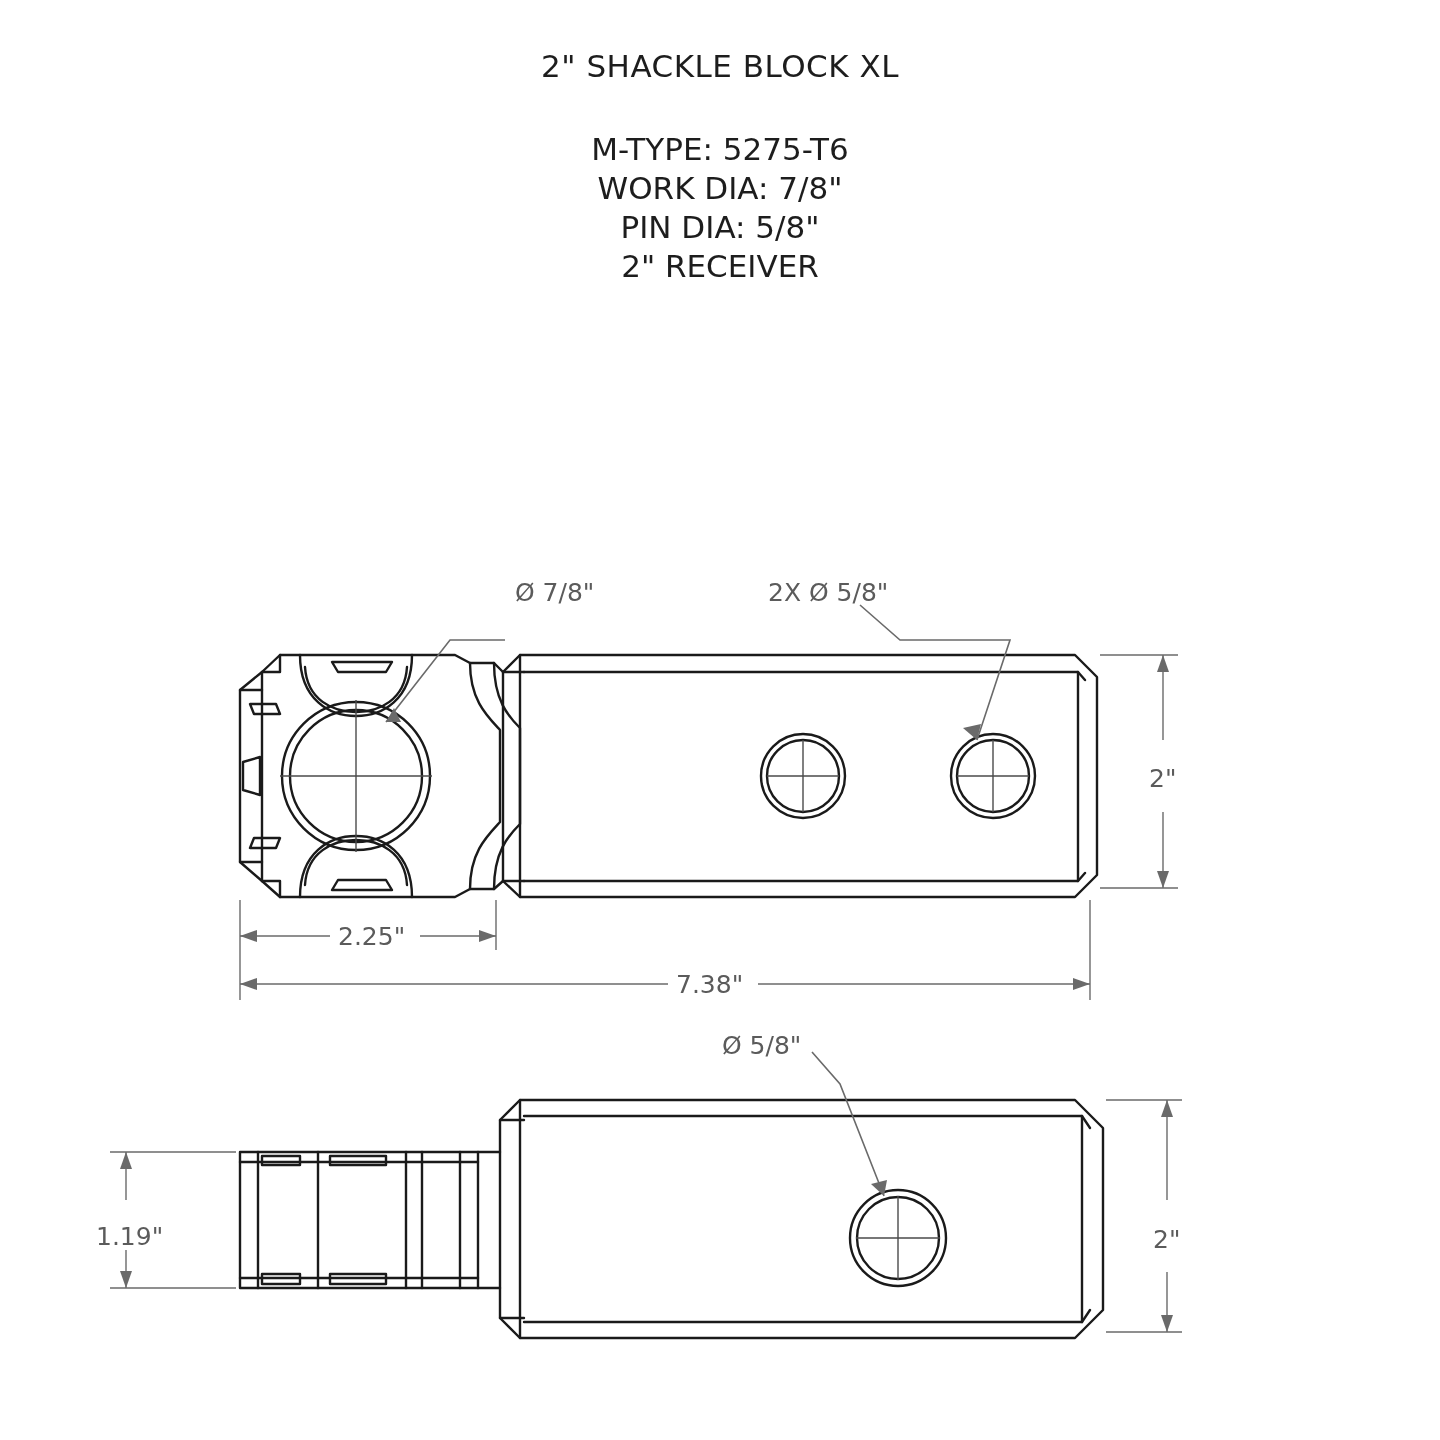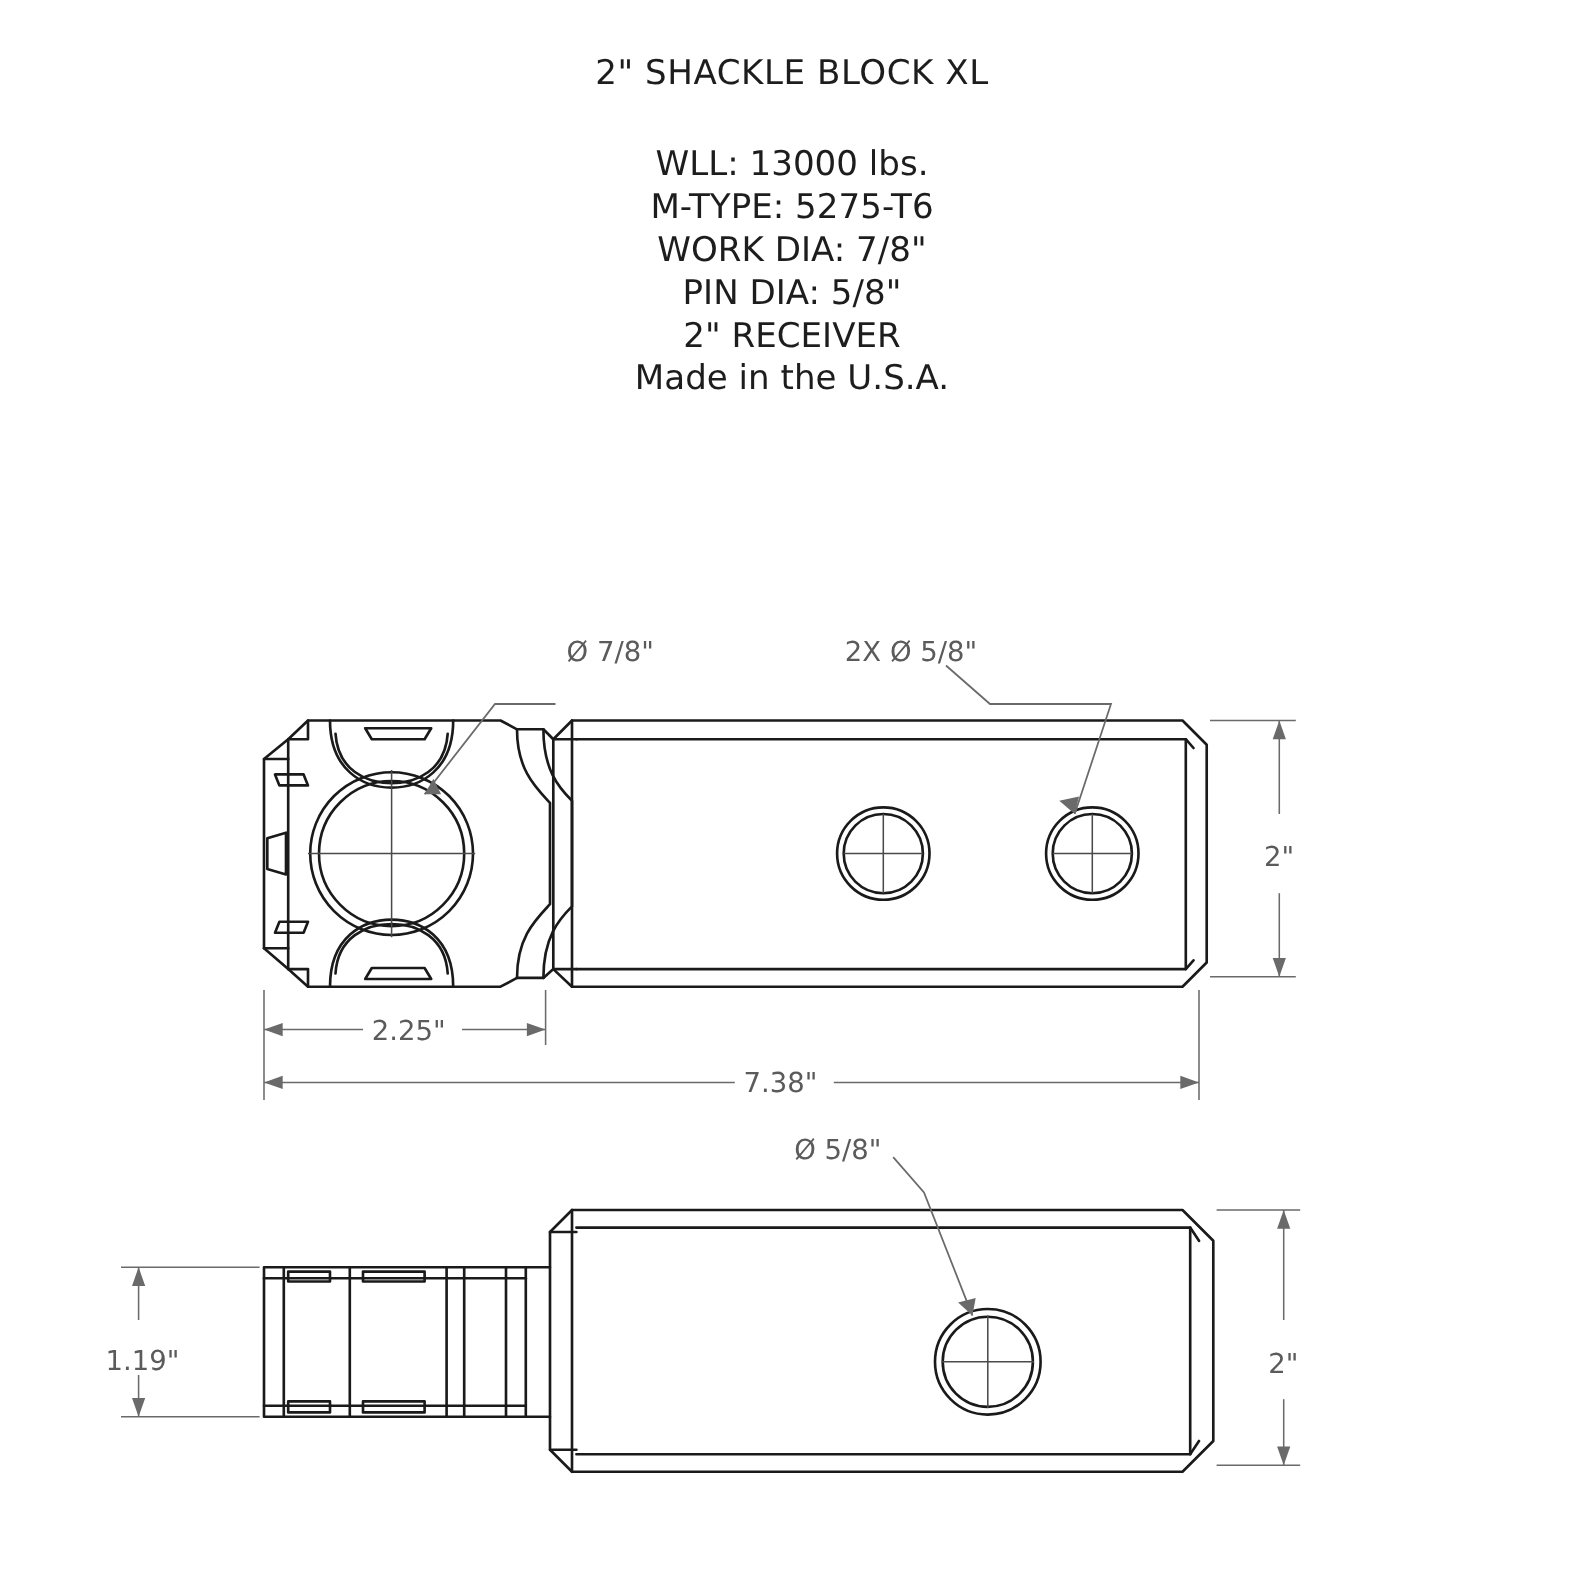--- a/index.html
+++ b/index.html
@@ -61,26 +61,24 @@
     fill: #5b5b5b;
   }
 </style>
 </head>
 <body>
 
 <div class="sheet">
 
   <div class="spec-block">
     <div class="spec-title">2" SHACKLE BLOCK XL</div>
-    <div class="spec-line">WLL: 13000 lbs.</div>
     <div class="spec-line">M-TYPE: 5275-T6</div>
     <div class="spec-line">WORK DIA: 7/8"</div>
     <div class="spec-line">PIN DIA: 5/8"</div>
     <div class="spec-line">2" RECEIVER</div>
-    <div class="spec-line">Made in the U.S.A.</div>
   </div>
 
   <svg class="drawing" viewBox="0 0 1440 1440">
 
     <g fill="none" stroke="#1a1a1a" stroke-width="2.4" stroke-linejoin="round" stroke-linecap="round">
 
       <path d="M 520 655 L 1075 655 L 1097 677 L 1097 875 L 1075 897 L 520 897 Z"></path>
 
       <path d="M 524 672 L 1078 672 L 1085 680"></path>
       <path d="M 524 881 L 1078 881 L 1085 873"></path>

